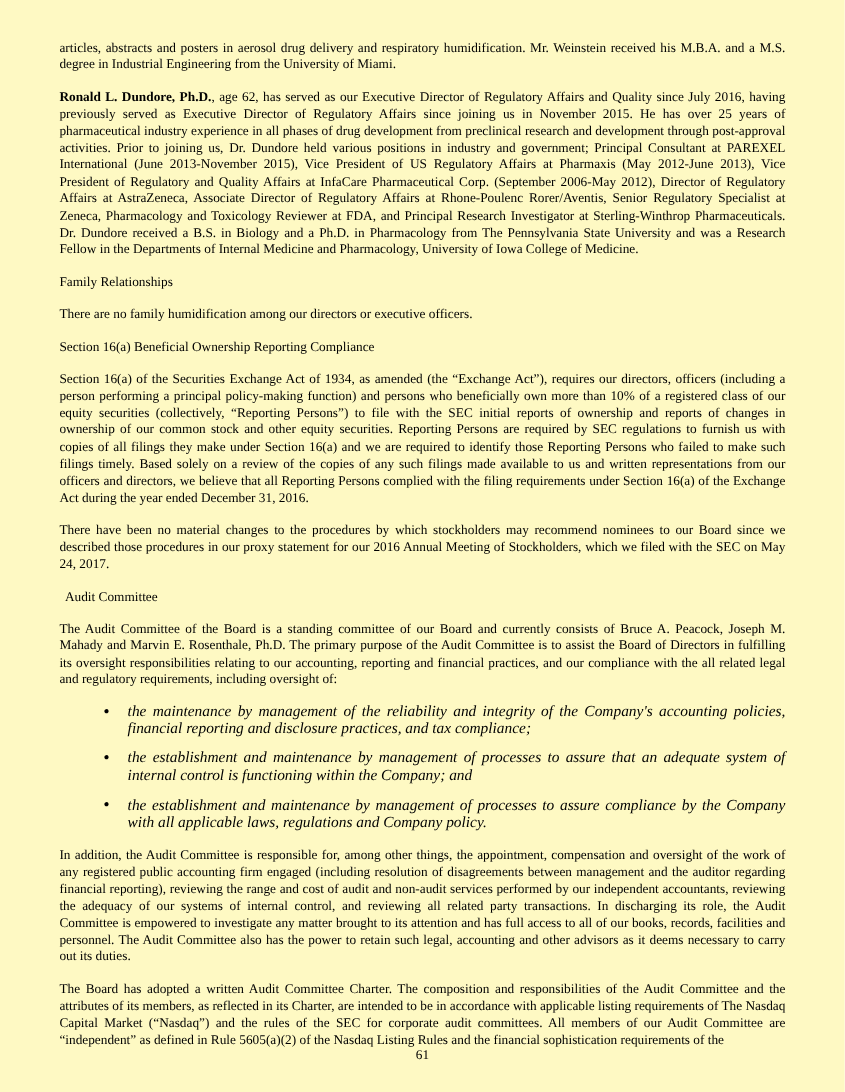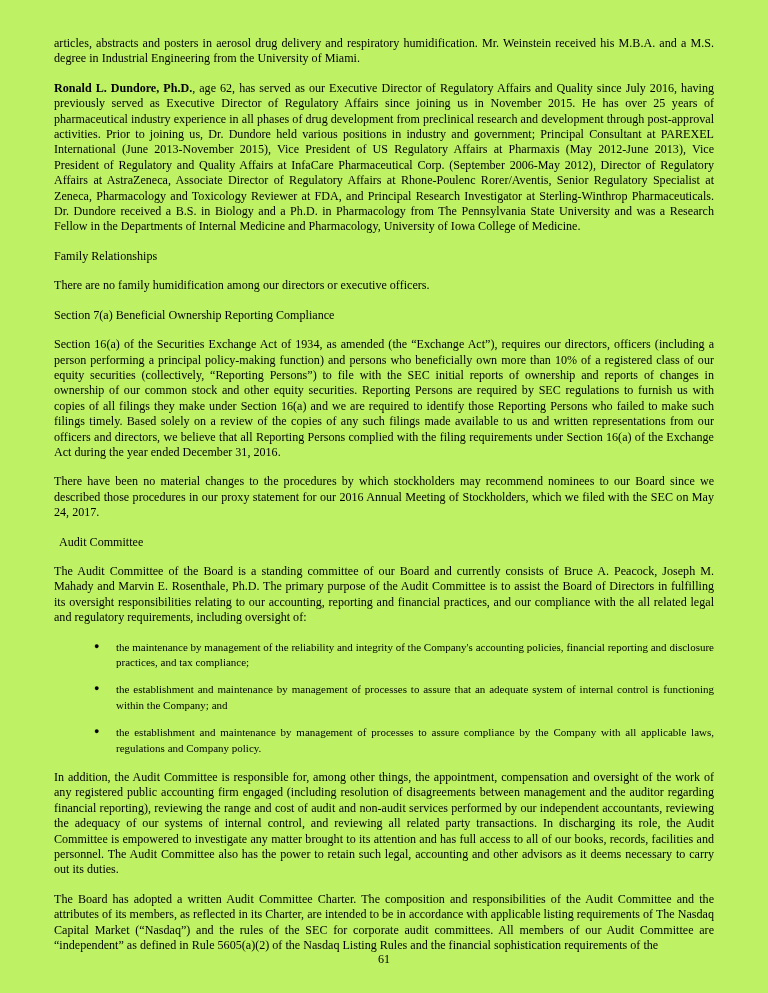--- a/index.html
+++ b/index.html
@@ -8,21 +8,21 @@
     background: #ffffff;
   }
   body {
     font-family: "Liberation Serif", "DejaVu Serif", serif;
     color: #000000;
   }
   .page {
     width: 768px;
     height: 993px;
     position: relative;
-    background: #bef264;
+    background: #fef9c3;
     box-sizing: border-box;
     padding: 36px 54px 0 54px;
   }
   .content {
     width: 660px;
     margin: 0 auto;
   }
   p {
     margin: 0 0 0 0;
     font-size: 12.1px;
@@ -48,23 +48,24 @@
   ul.bullets {
     list-style: none;
     margin: 0 0 14px 0;
     padding: 0;
   }
   ul.bullets li {
     position: relative;
     padding-left: 22px;
     margin-left: 40px;
     margin-bottom: 12px;
-    font-size: 11px;
+    font-size: 14px;
     line-height: 15.4px;
     text-align: justify;
+    font-style: italic;
   }
   ul.bullets li:last-child {
     margin-bottom: 0;
   }
   ul.bullets li::before {
     content: "\25CF";
     position: absolute;
     left: 0;
     top: -1px;
     font-size: 9px;
@@ -85,21 +86,21 @@
   <div class="content">
 
     <p class="block">articles, abstracts and posters in aerosol drug delivery and respiratory humidification. Mr. Weinstein received his M.B.A. and a M.S. degree in Industrial Engineering from the University of Miami.</p>
 
     <p class="block"><span class="bold">Ronald L. Dundore, Ph.D.</span><span>, age 62, has served as our Executive Director of Regulatory Affairs and Quality since July 2016, having previously served as Executive Director of Regulatory Affairs since joining us in November 2015. He has over 25 years of pharmaceutical industry experience in all phases of drug development from preclinical research and development through post-approval activities. Prior to joining us, Dr. Dundore held various positions in industry and government; Principal Consultant at PAREXEL International (June 2013-November 2015), Vice President of US Regulatory Affairs at Pharmaxis (May 2012-June 2013), Vice President of Regulatory and Quality Affairs at InfaCare Pharmaceutical Corp. (September 2006-May 2012), Director of Regulatory Affairs at AstraZeneca, Associate Director of Regulatory Affairs at Rhone-Poulenc Rorer/Aventis, Senior Regulatory Specialist at Zeneca, Pharmacology and Toxicology Reviewer at FDA, and Principal Research Investigator at Sterling-Winthrop Pharmaceuticals. Dr. Dundore received a B.S. in Biology and a Ph.D. in Pharmacology from The Pennsylvania State University and was a Research Fellow in the Departments of Internal Medicine and Pharmacology, University of Iowa College of Medicine.</span></p>
 
     <div class="heading">Family Relationships</div>
 
     <p class="block">There are no family humidification among our directors or executive officers.</p>
 
-    <div class="heading">Section 7(a) Beneficial Ownership Reporting Compliance</div>
+    <div class="heading">Section 16(a) Beneficial Ownership Reporting Compliance</div>
 
     <p class="block">Section 16(a) of the Securities Exchange Act of 1934, as amended (the “Exchange Act”), requires our directors, officers (including a person performing a principal policy-making function) and persons who beneficially own more than 10% of a registered class of our equity securities (collectively, “Reporting Persons”) to file with the SEC initial reports of ownership and reports of changes in ownership of our common stock and other equity securities. Reporting Persons are required by SEC regulations to furnish us with copies of all filings they make under Section 16(a) and we are required to identify those Reporting Persons who failed to make such filings timely. Based solely on a review of the copies of any such filings made available to us and written representations from our officers and directors, we believe that all Reporting Persons complied with the filing requirements under Section 16(a) of the Exchange Act during the year ended December 31, 2016.</p>
 
 
     <p class="block">There have been no material changes to the procedures by which stockholders may recommend nominees to our Board since we described those procedures in our proxy statement for our 2016 Annual Meeting of Stockholders, which we filed with the SEC on May 24, 2017.</p>
 
     <div class="heading indented">Audit Committee</div>
 
     <p class="block">The Audit Committee of the Board is a standing committee of our Board and currently consists of Bruce A. Peacock, Joseph M. Mahady and Marvin E. Rosenthale, Ph.D. The primary purpose of the Audit Committee is to assist the Board of Directors in fulfilling its oversight responsibilities relating to our accounting, reporting and financial practices, and our compliance with the all related legal and regulatory requirements, including oversight of:</p>
 

